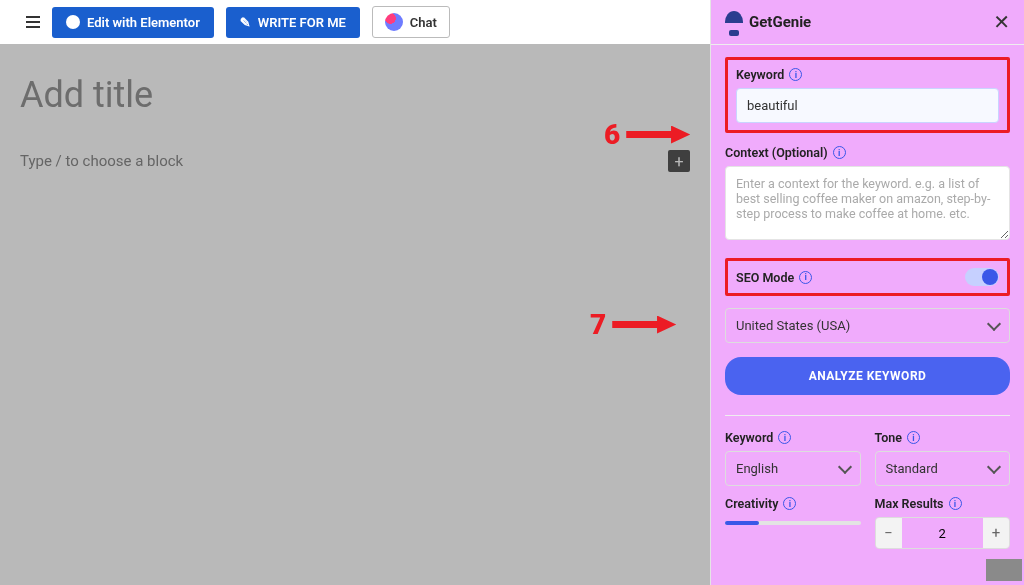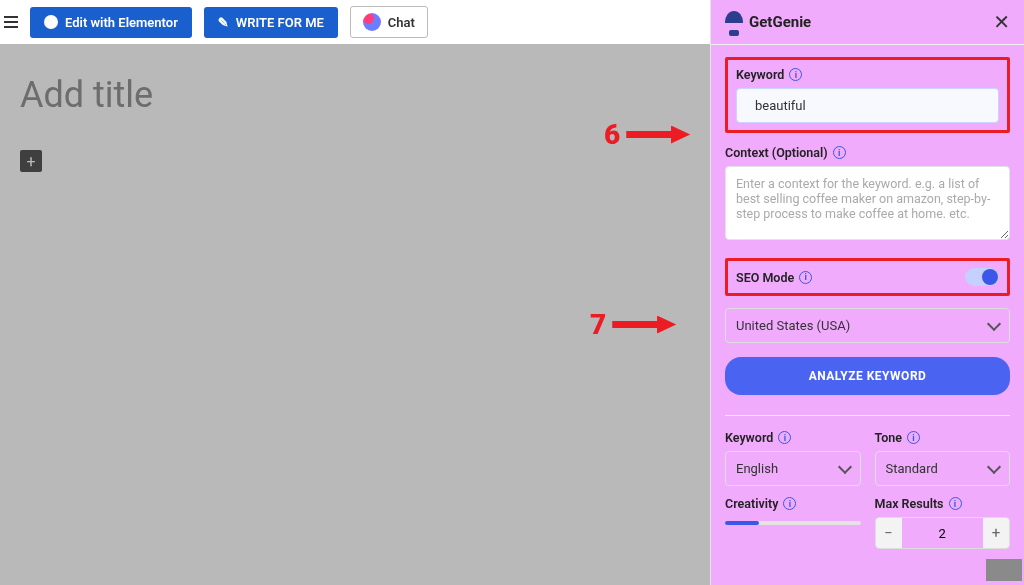--- a/index.html
+++ b/index.html
@@ -1,18 +1,18 @@
 <!DOCTYPE html>
 <html><head>
 <meta charset="utf-8">
 <style>
 * { box-sizing: border-box; margin: 0; padding: 0; font-family: -apple-system, BlinkMacSystemFont, "Segoe UI", Roboto, sans-serif; }
 body { width: 1024px; height: 585px; overflow: hidden; position: relative; background: #f0f0f0; }
 
-.top-bar { height: 44px; background: #fff; display: flex; align-items: center; padding: 0 4px; gap: 12px; }
+.top-bar { height: 44px; background: #fff; display: flex; align-items: center; padding: 0 26px; gap: 12px; }
 .ham-icon { width: 14px; height: 12px; position: relative; display: inline-block; }
 .ham-icon::before, .ham-icon::after, .ham-icon span { content:""; position:absolute; left:0; right:0; height:2px; background:#333; }
 .ham-icon::before { top:0; } .ham-icon span { top:5px; } .ham-icon::after { bottom:0; }
 
 .btn { border:none; border-radius:3px; font-size:13px; font-weight:600; cursor:pointer; display:inline-flex; align-items:center; gap:7px; padding:8px 14px; }
 .btn-blue { background:#1a5fce; color:#fff; }
 .btn-chat { background:#fff; border:1px solid #bbb; color:#333; padding:6px 12px; }
 .chat-ico { width:18px; height:18px; border-radius:50%; background: radial-gradient(circle at 30% 30%, #ff3c7e 0 30%, #6e7cff 31% 100%); position:relative; }
 
 .editor { position:absolute; top:44px; left:0; right:314px; bottom:0; background:#fff; padding:30px 20px; }
@@ -29,21 +29,21 @@
 .lamp::after{content:"";position:absolute;bottom:-3px;left:4px;right:4px;height:6px;background:#2a3d8f;border-radius:2px;}
 .close-x { font-size:20px; color:#333; cursor:pointer; background:none; border:none; }
 
 .tabs { display:flex; gap:24px; padding:12px 18px 0; border-bottom:1px solid #eee; }
 .tab { font-size:13px; color:#333; padding-bottom:10px; cursor:pointer; }
 .tab.active { color:#3a57e8; font-weight:600; border-bottom:2px solid #3a57e8; }
 
 .form { padding:12px 14px 8px; overflow:auto; flex:1; }
 .lbl { font-size:12.5px; font-weight:600; color:#222; display:flex; align-items:center; gap:5px; margin-bottom:6px; }
 .info { width:13px; height:13px; border:1.5px solid #3a57e8; border-radius:50%; display:inline-flex; align-items:center; justify-content:center; font-size:9px; color:#3a57e8; font-weight:700; }
-.inp { width:100%; border:1px solid #c9d4ff; background:#f7f9ff; border-radius:4px; padding:9px 18px; font-size:13px; color:#333; outline:none; }
+.inp { width:100%; border:1px solid #c9d4ff; background:#f7f9ff; border-radius:4px; padding:9px 10px; font-size:13px; color:#333; outline:none; }
 .ta { width:100%; border:1px solid #e4e4e4; border-radius:4px; padding:9px 10px; font-size:12.5px; color:#555; min-height:74px; resize:vertical; }
 .ta::placeholder { color:#aaa; }
 
 .redbox { border:3px solid #ec1c24; border-radius:2px; padding:7px 8px; margin-bottom:12px; }
 .seo-row { display:flex; align-items:center; justify-content:space-between; }
 .toggle { width:34px; height:18px; background:#c6d0ff; border-radius:10px; position:relative; cursor:pointer; }
 .toggle::after { content:""; width:16px; height:16px; background:#3a57e8; border-radius:50%; position:absolute; right:1px; top:1px; }
 
 .sel { width:100%; border:1px solid #ddd; border-radius:4px; padding:9px 10px; font-size:13px; color:#333; display:flex; align-items:center; justify-content:space-between; cursor:pointer; margin-bottom:14px; }
 .chev { width:10px; height:10px; border-right:2px solid #555; border-bottom:2px solid #555; transform:rotate(45deg); margin-top:-4px; }
@@ -83,20 +83,21 @@
   </button>
   <button class="btn btn-chat">
     <span class="chat-ico"></span>
     <span>Chat</span>
   </button>
 </div>
 
 <div class="editor">
   <input class="title-input" placeholder="Add title" style="">
   <div class="body-row">
+    <div class="body-ph">Type / to choose a block</div>
     <div class="add-block">+</div>
   </div>
 </div>
 <div class="dim"></div>
 
 <div class="callout c6">
   <span>6</span>
   <span class="arrow"></span>
 </div>
 <div class="callout c7">

